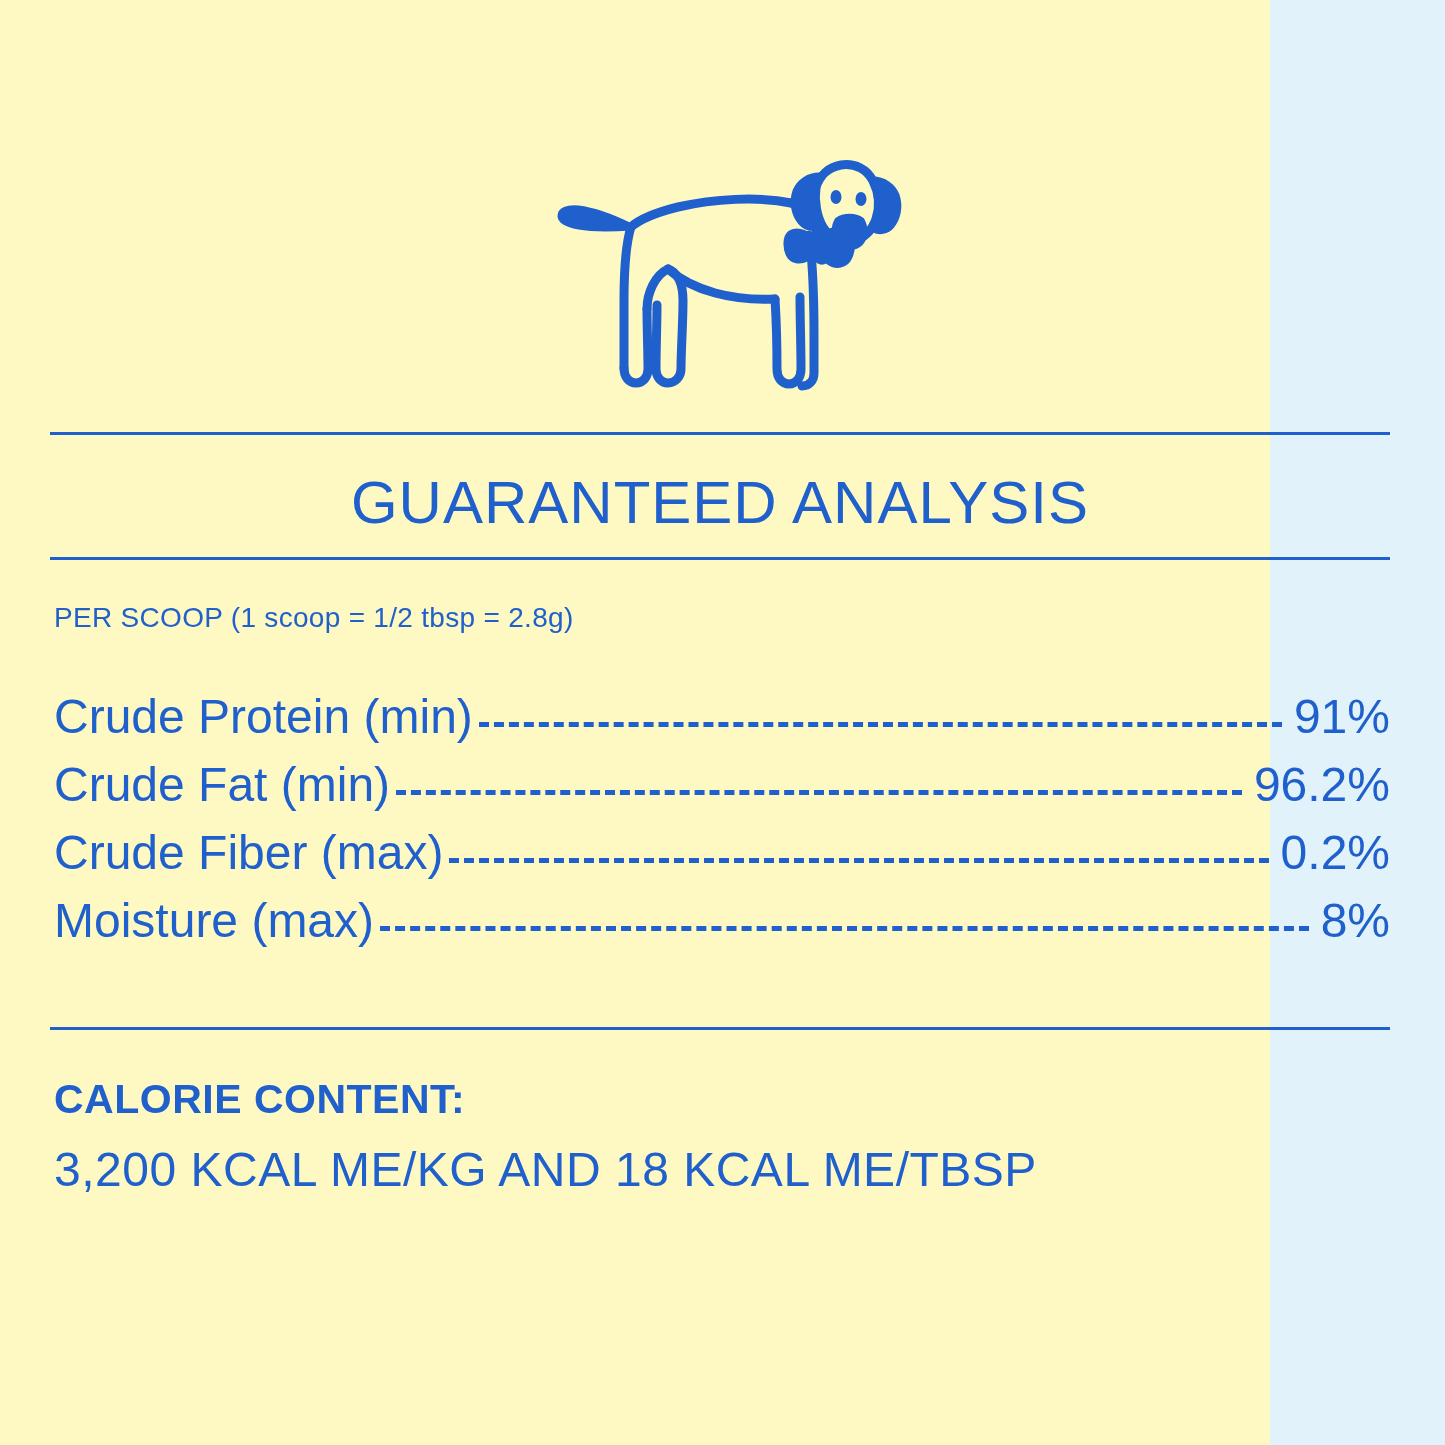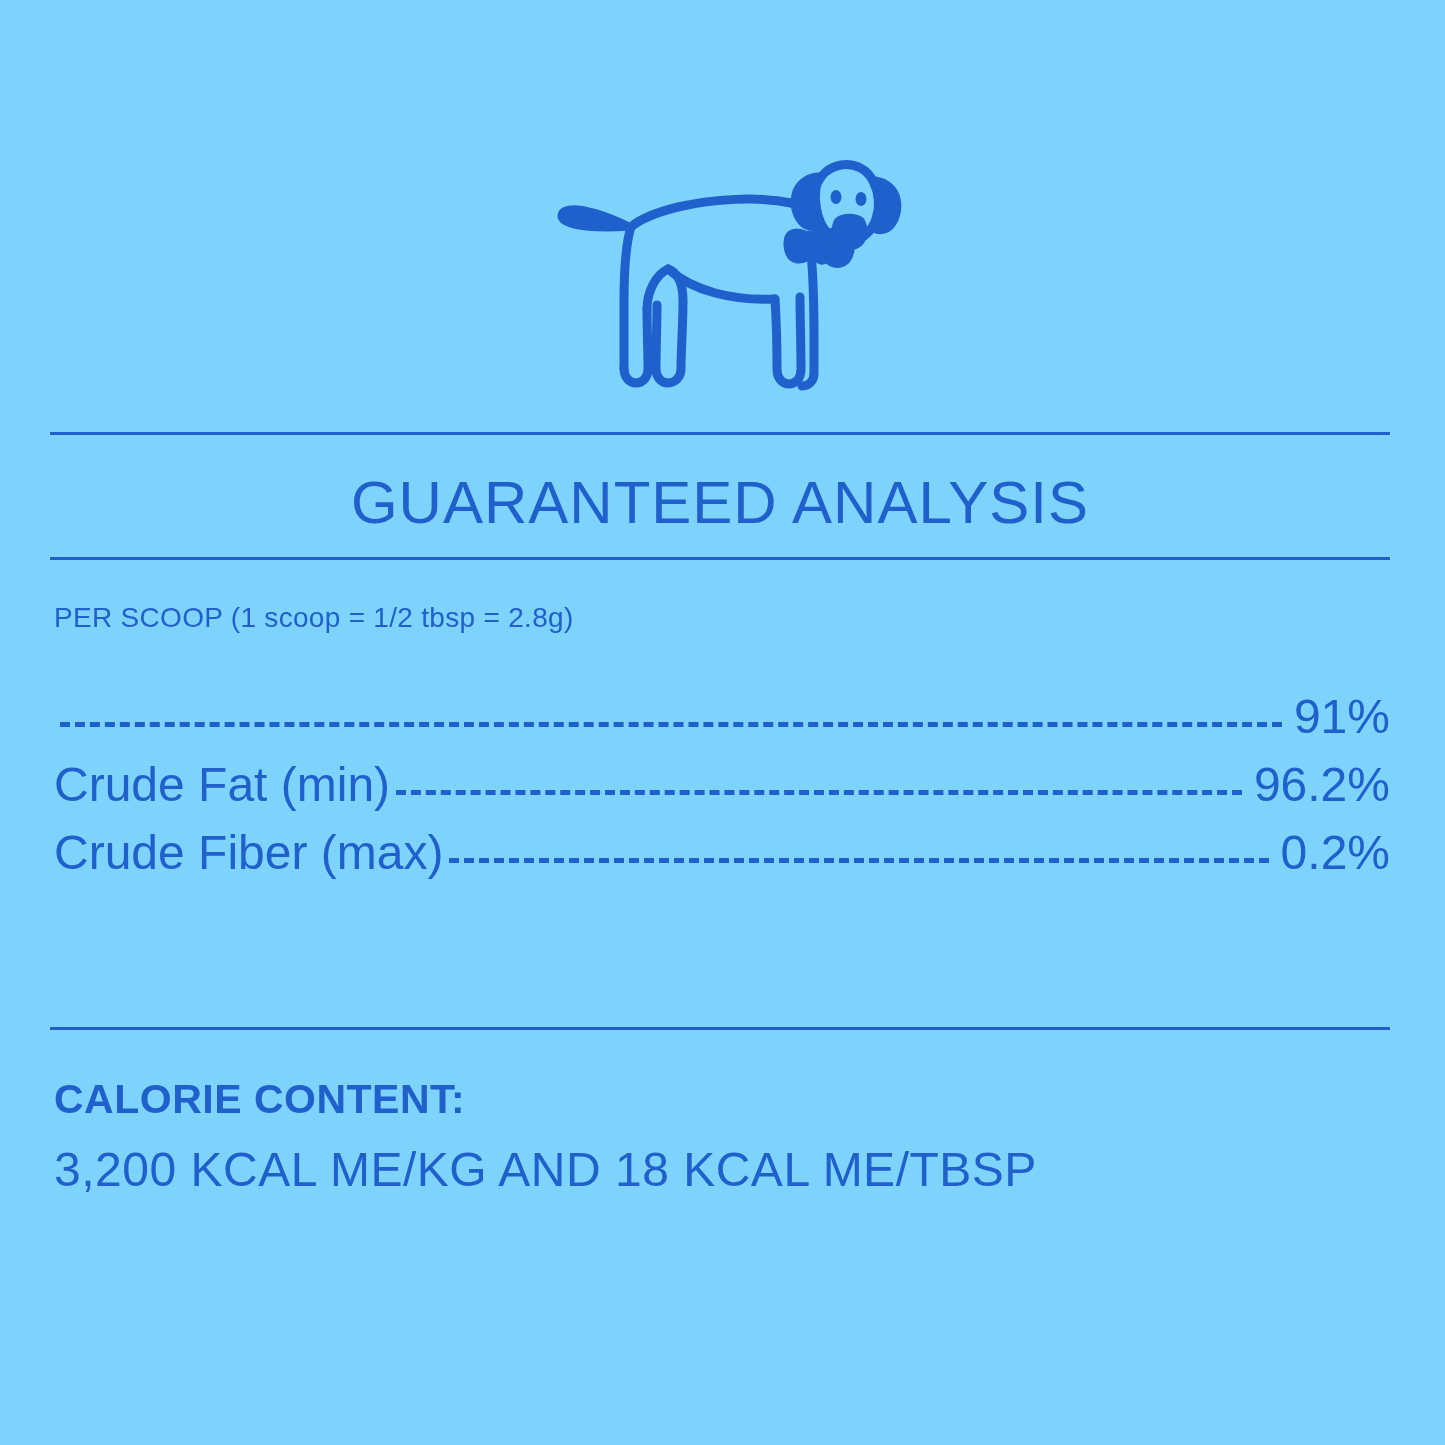--- a/index.html
+++ b/index.html
@@ -8,24 +8,24 @@
   }
   body {
     width: 1445px;
     height: 1445px;
     background: #e1f2fa;
     font-family: "Liberation Sans", sans-serif;
     overflow: hidden;
   }
   .label-panel {
     position: relative;
-    width: 1445px;
+    width: 1270px;
     height: 1445px;
     box-sizing: border-box;
-    background: #7dd3fc;
+    background: #fef9c3;
   }
 
   
   .dog-wrap {
     position: absolute;
     left: 0;
     top: 118px;
     width: 1445px;
     height: 290px;
     display: flex;
@@ -199,36 +199,42 @@
 
   <div class="ga-title">GUARANTEED ANALYSIS</div>
 
   <div class="rule rule-mid"></div>
 
   <div class="per-scoop">PER SCOOP (1 scoop = 1/2 tbsp = 2.8g)</div>
 
   <div class="nutrients">
 
     <div class="nrow">
+      <span class="nlabel">Crude Protein (min)</span>
       <span class="nleader"></span>
       <span class="nvalue">91%</span>
     </div>
 
     <div class="nrow">
       <span class="nlabel">Crude Fat (min)</span>
       <span class="nleader"></span>
       <span class="nvalue">96.2%</span>
     </div>
 
     <div class="nrow">
       <span class="nlabel">Crude Fiber (max)</span>
       <span class="nleader"></span>
       <span class="nvalue">0.2%</span>
     </div>
 
+    <div class="nrow">
+      <span class="nlabel">Moisture (max)</span>
+      <span class="nleader"></span>
+      <span class="nvalue">8%</span>
+    </div>
 
   </div>
 
   <div class="rule rule-bottom"></div>
 
   <div class="calorie-block">
     <div class="cal-heading">CALORIE CONTENT:</div>
     <div class="cal-value">3,200 KCAL ME/KG AND 18 KCAL ME/TBSP</div>
   </div>
 

